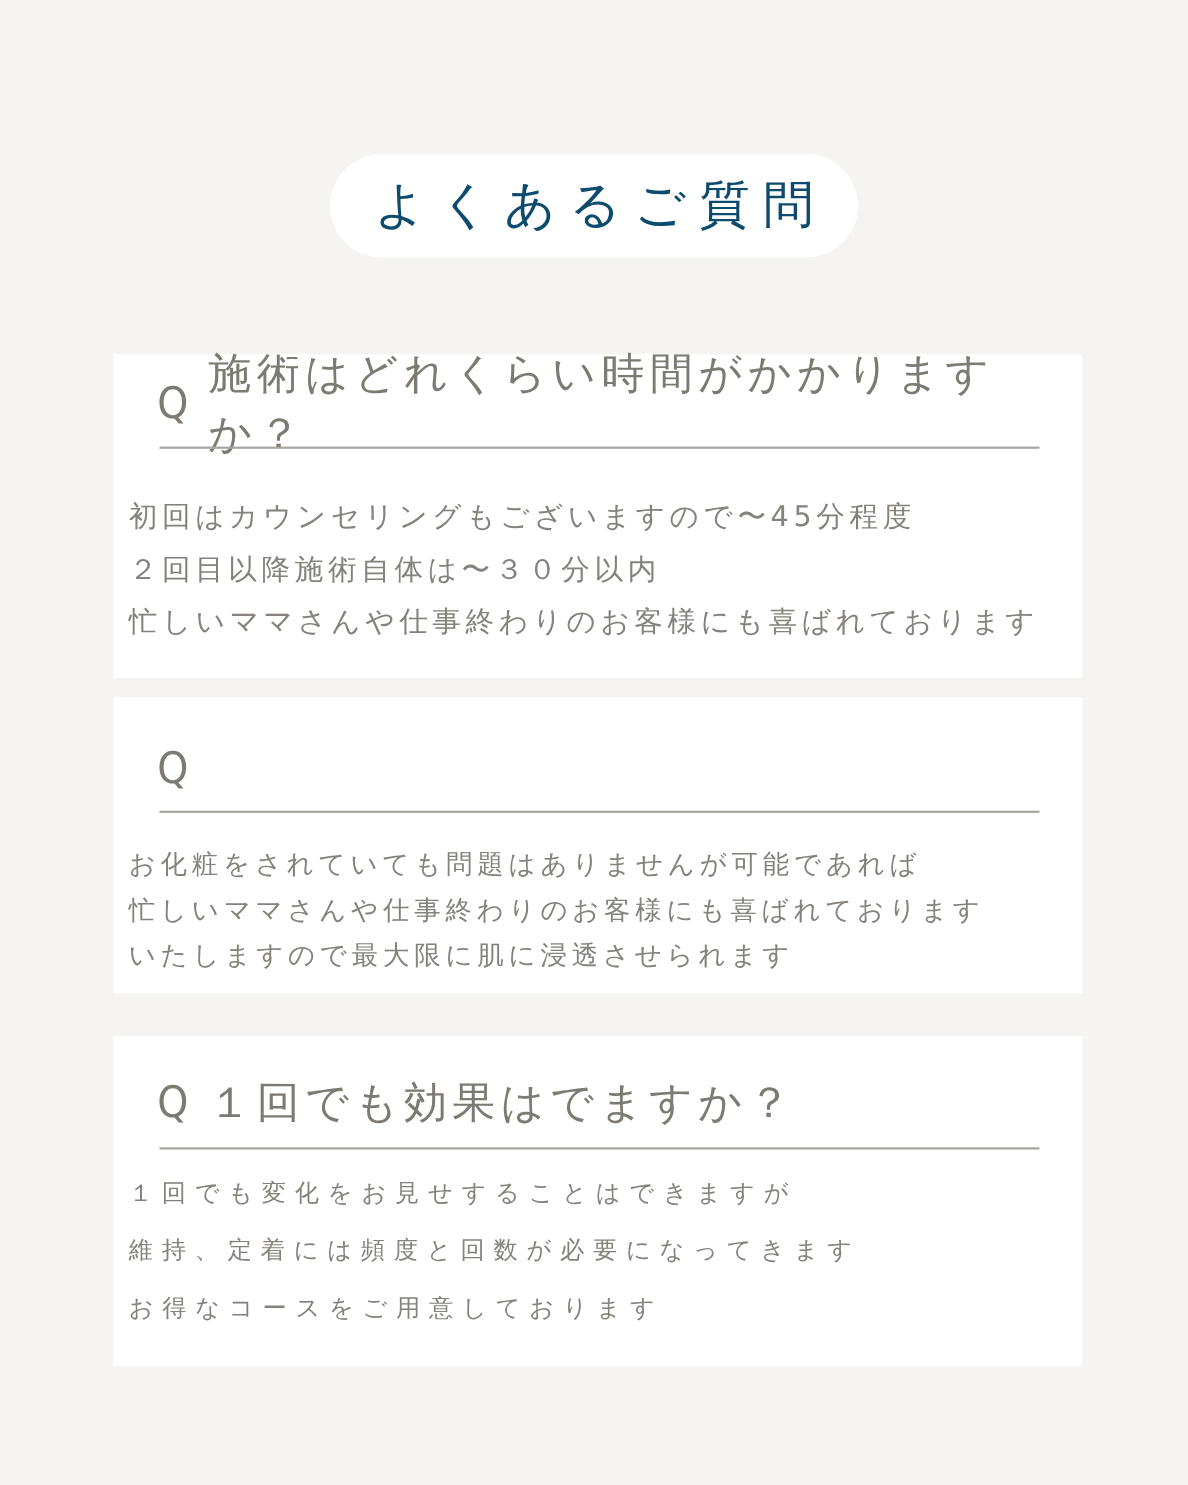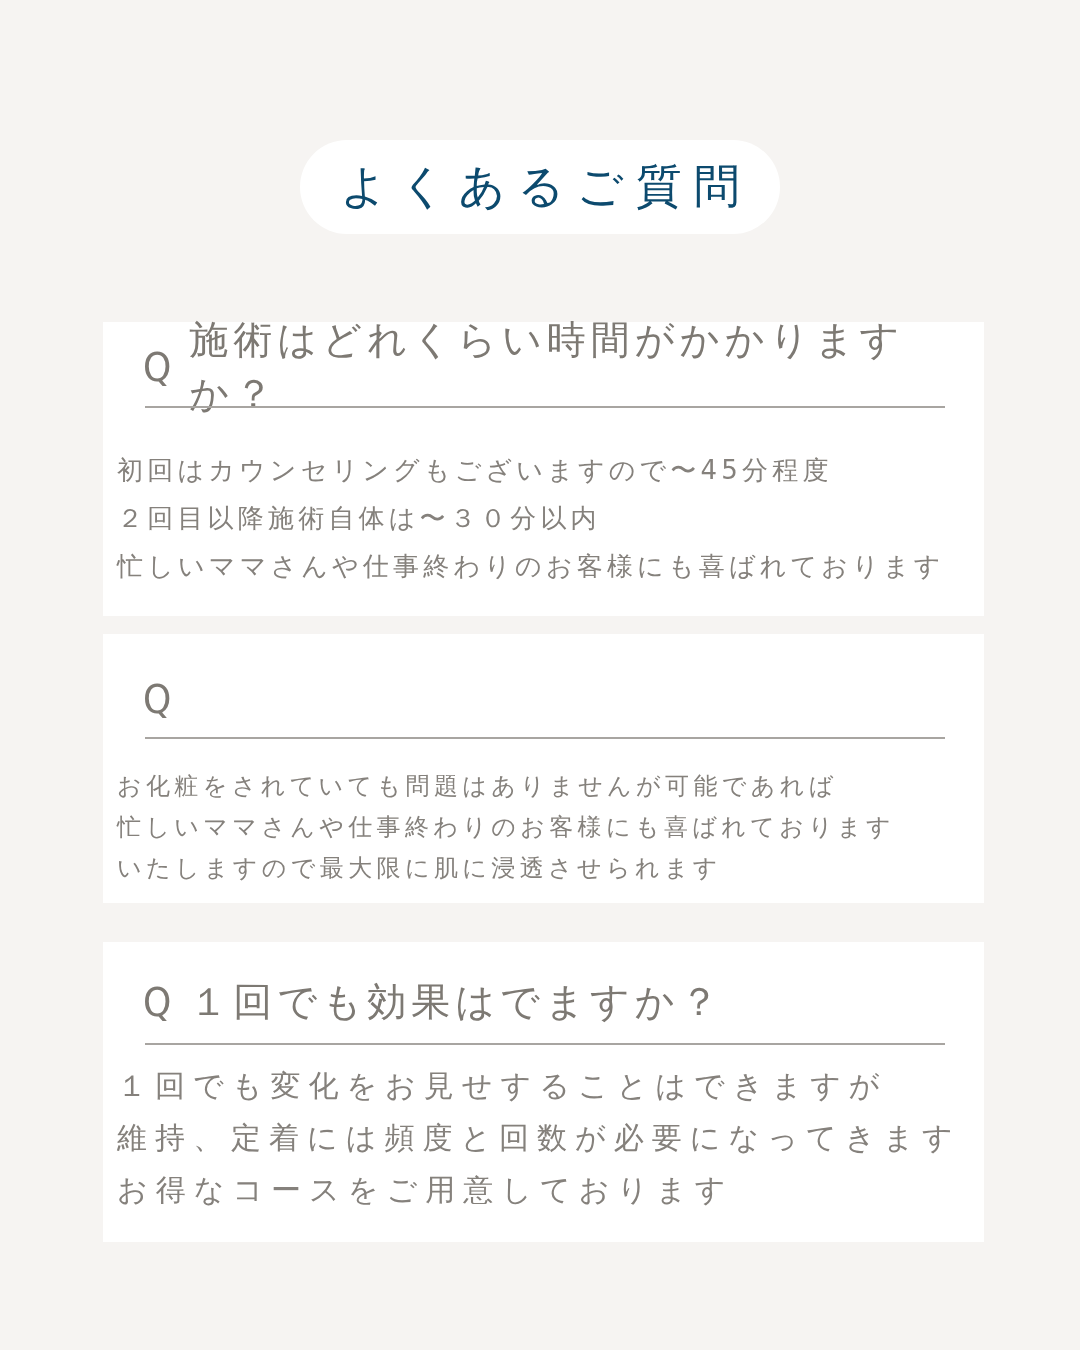--- a/index.html
+++ b/index.html
@@ -71,21 +71,21 @@
 
     #card2 { top: 634px; height: 269px; }
     #card2 .q-row { top: 40px; height: 50px; }
     #card2 .divider { top: 103px; }
     #card2 .answer { top: 132px; font-size: 24px; letter-spacing: 4.4px; }
     #card2 .answer div { height: 41px; line-height: 41px; }
 
     #card3 { top: 942px; height: 300px; }
     #card3 .q-row { top: 35px; height: 50px; }
     #card3 .divider { top: 101px; }
-    #card3 .answer { top: 118px; font-size: 30px; letter-spacing: 8px; }
+    #card3 .answer { top: 118px; font-size: 22px; letter-spacing: 8px; }
     #card3 .answer div { height: 52px; line-height: 52px; }
   </style>
 </head>
 <body>
 
 <div class="title-pill">
   <span>よくあるご質問</span>
 </div>
 
 <div class="card" id="card1">

